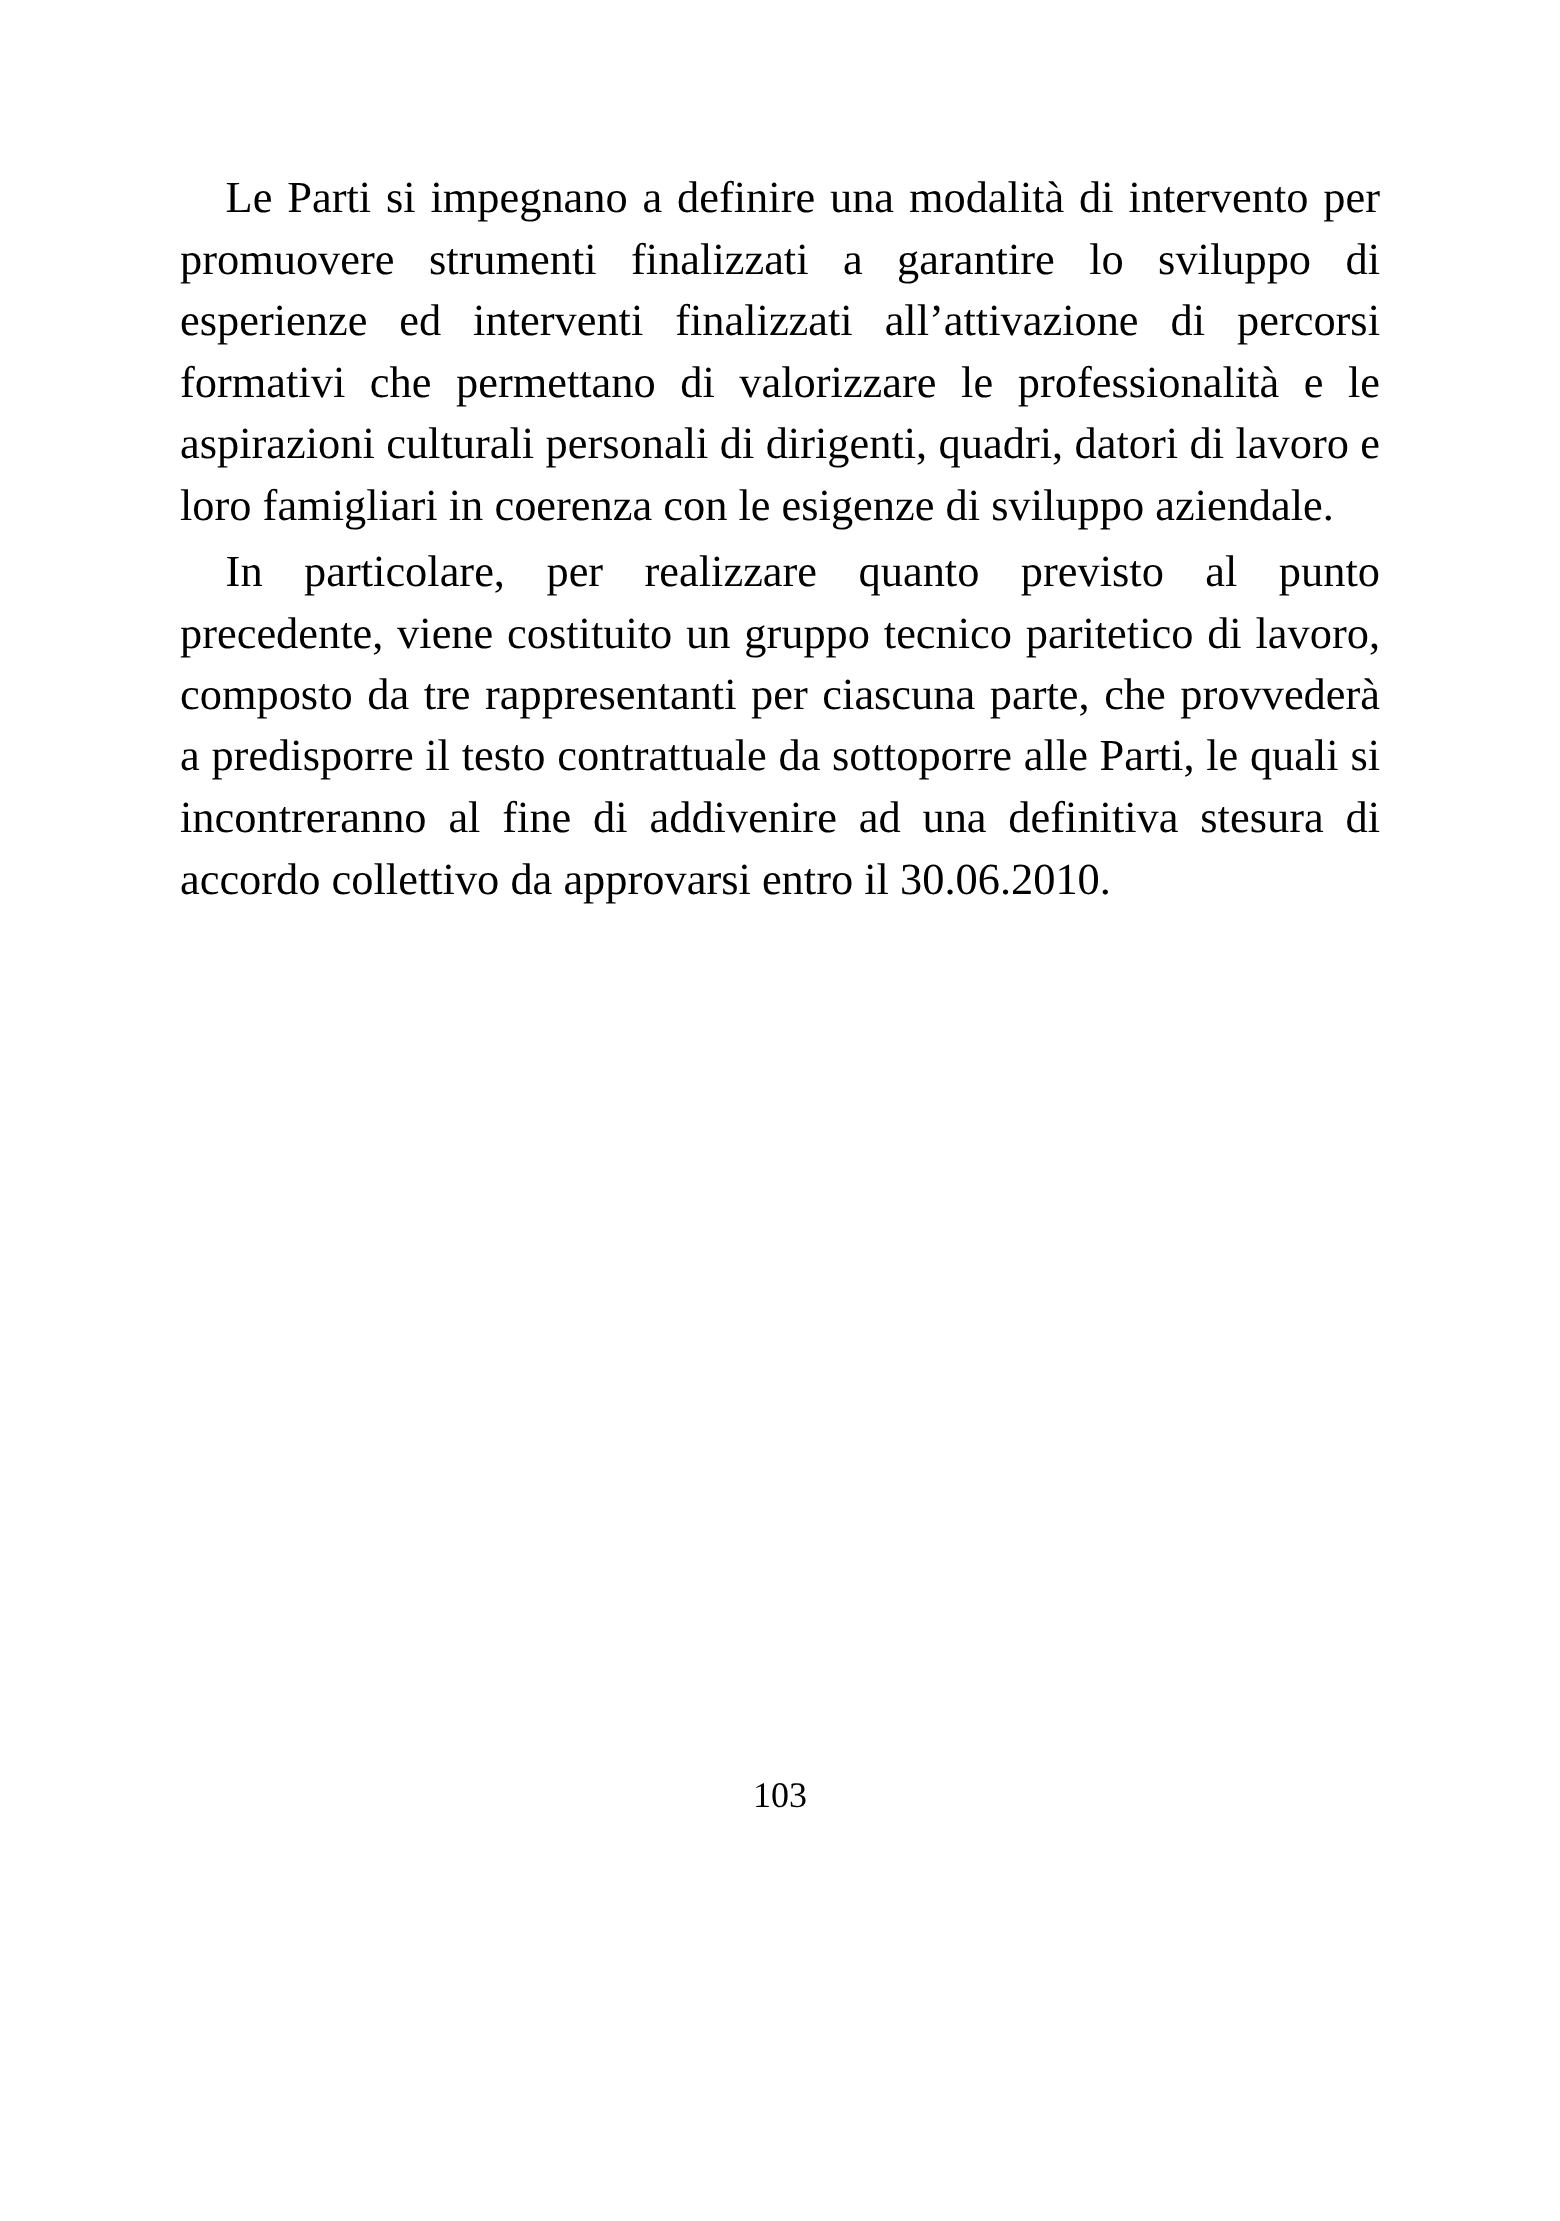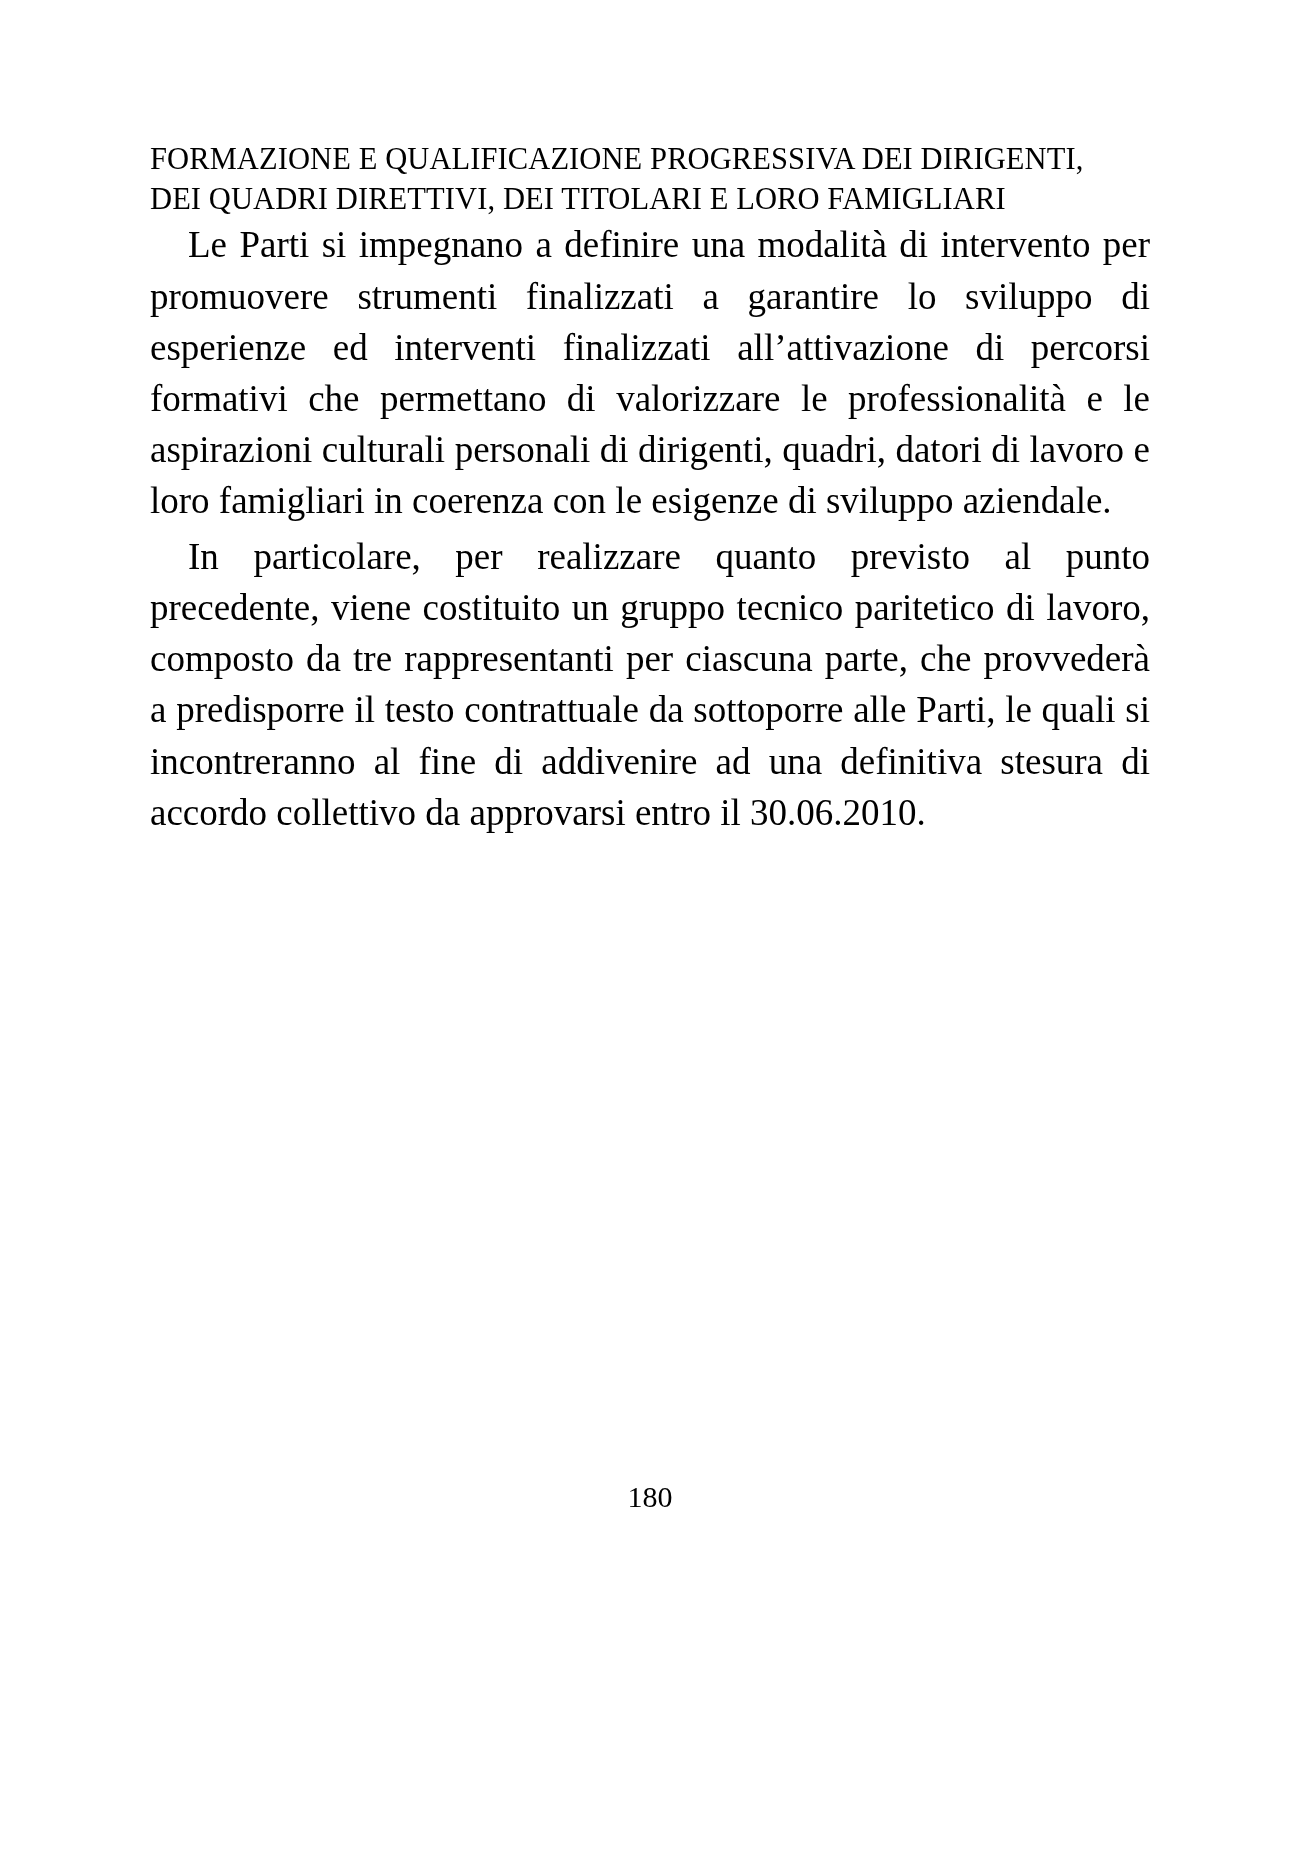--- a/index.html
+++ b/index.html
@@ -56,20 +56,18 @@
     text-align: center;
     font-size: 30px;
     font-family: "Liberation Serif", "DejaVu Serif", serif;
   }
 </style>
 </head>
 <body>
 
 <div class="page">
   <div class="content">
-    <h1 class="doc-heading">FORMAZIONE E QUALIFICAZIONE PROGRESSIVA DEI DIRIGENTI,
-DEI QUADRI DIRETTIVI, DEI TITOLARI E LORO FAMIGLIARI</h1>
     <p class="doc-paragraph">Le Parti si impegnano a definire una modalità di intervento per promuovere strumenti finalizzati a garantire lo sviluppo di esperienze ed interventi finalizzati all’attivazione di percorsi formativi che permettano di valorizzare le professionalità e le aspirazioni culturali personali di dirigenti, quadri, datori di lavoro e loro famigliari in coerenza con le esigenze di sviluppo aziendale.</p>
     <div class="para-gap"></div>
     <p class="doc-paragraph">In particolare, per realizzare quanto previsto al punto precedente, viene costituito un gruppo tecnico paritetico di lavoro, composto da tre rappresentanti per ciascuna parte, che provvederà a predisporre il testo contrattuale da sottoporre alle Parti, le quali si incontreranno al fine di addivenire ad una definitiva stesura di accordo collettivo da approvarsi entro il 30.06.2010.</p>
   </div>
-  <div class="page-number">180</div>
+  <div class="page-number">103</div>
 </div>
 
 </body></html>

